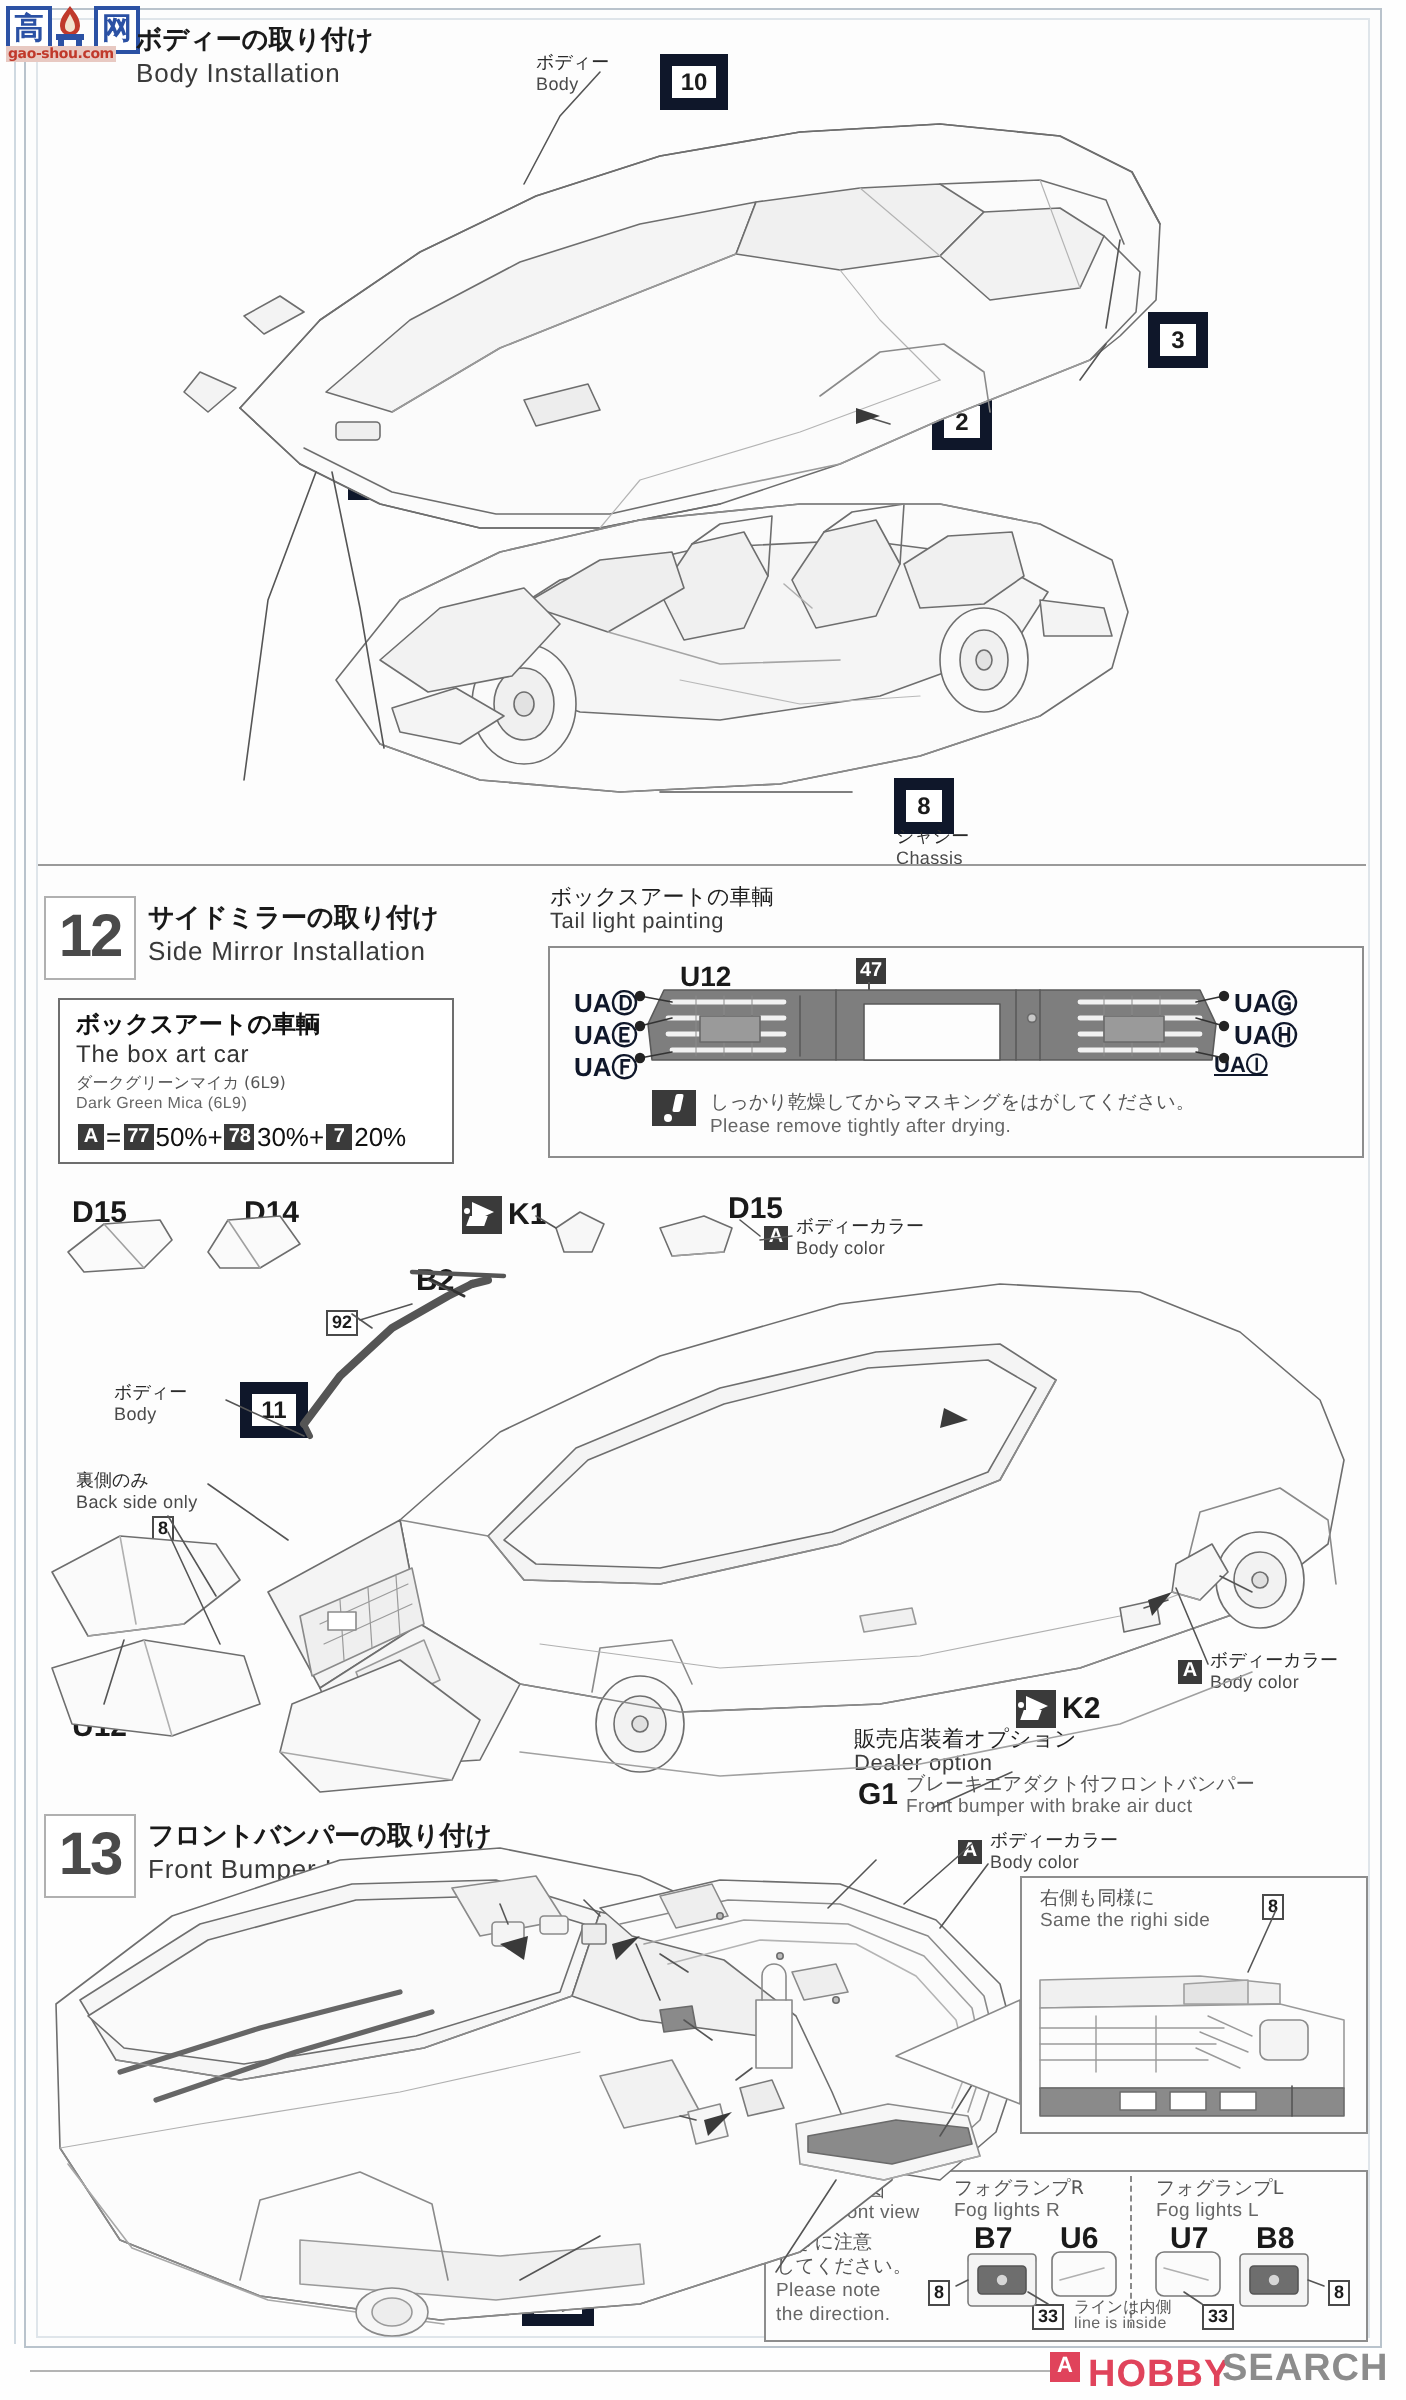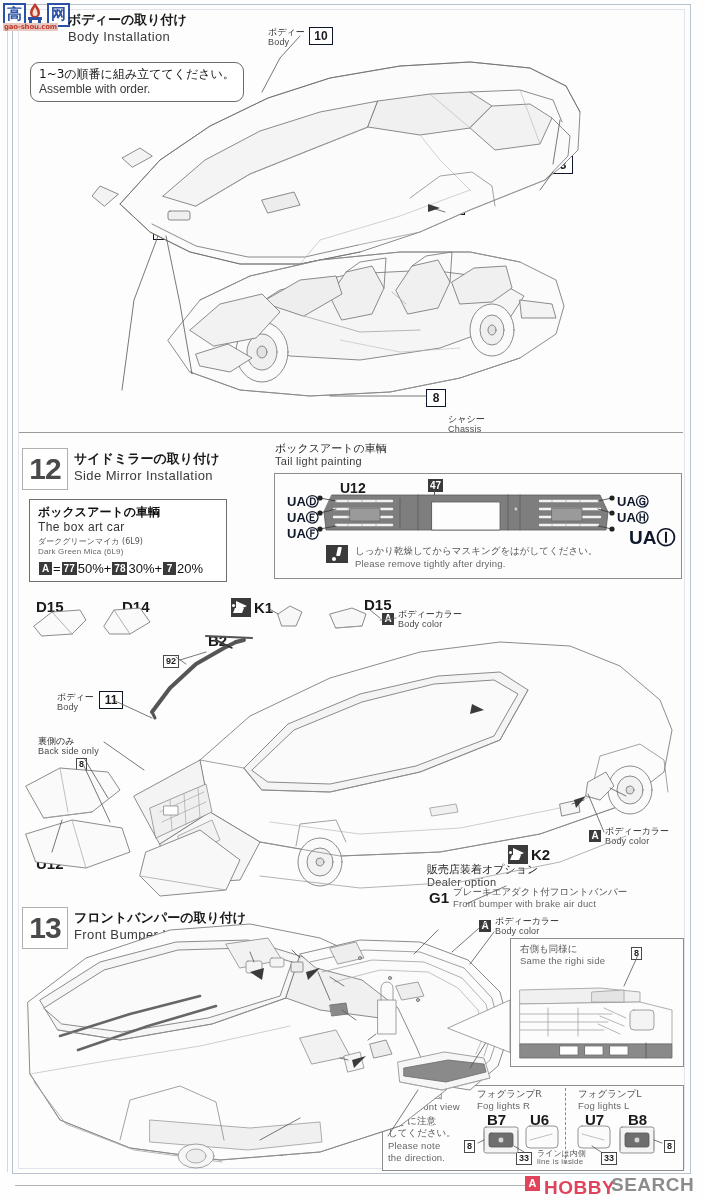--- a/index.html
+++ b/index.html
@@ -68,23 +68,23 @@
     border:1px solid #b0b0b0;background:#fff;
     font-size:30px;font-weight:bold;color:#4a4a4a;
     text-align:center;line-height:40px;letter-spacing:-1px;
   }
   .step-ttl-jp{position:absolute;left:52px;top:2px;font-size:13px;font-weight:bold;
     font-family:"DejaVu Sans",sans-serif;color:#1a1a1a;white-space:nowrap;}
   .step-ttl-en{position:absolute;left:52px;top:20px;font-size:13px;color:#3a3a3a;
     white-space:nowrap;letter-spacing:0.4px;}
   
   .pbox{
-    position:absolute;border:1px solid #0f172a;background:#fff;
+    position:absolute;border:6px solid #0f172a;background:#fff;
     font-size:12px;font-weight:bold;color:#1c1c1c;text-align:center;
-    padding:1px 4px;line-height:14px;
+    padding:1px 4px;line-height:14px;margin-left:21px;
   }
   .pbox-sm{
     position:absolute;border:1px solid #4a4a4a;background:#fff;
     font-size:9px;font-weight:bold;color:#1c1c1c;text-align:center;
     padding:0px 2px;line-height:11px;
   }
   .inv{
     position:absolute;background:#3a3a3a;color:#fff;font-weight:bold;
     font-size:10px;text-align:center;line-height:13px;padding:0 2px;
   }
@@ -167,24 +167,20 @@
     </div>
     <div class="wm-box wm-b3">网</div>
     <div class="wm-url"><span>gao-shou.com</span></div>
   </div>
 
   <div class="step" style="left:68px;top:10px;">
     <div class="step-ttl-jp" style="left:0;top:1px;">ボディーの取り付け</div>
     <div class="step-ttl-en" style="left:0;top:19px;">Body Installation</div>
   </div>
 
-  <div class="bubble" style="left:30px;top:62px;">
-    <span class="j">1~3の順番に組み立ててください。</span>
-    <span class="e">Assemble with order.</span>
-  </div>
 
   <div class="lbl" style="left:268px;top:27px;">
     <span class="j">ボディー</span>
     <span class="e">Body</span>
   </div>
   <div class="pbox" style="left:309px;top:27px;width:14px;">10</div>
 
   <div class="pbox" style="left:553px;top:156px;width:10px;">3</div>
   <div class="pbox" style="left:445px;top:197px;width:10px;">2</div>
   <div class="pbox" style="left:153px;top:222px;width:10px;">1</div>
@@ -230,21 +226,21 @@
   <div class="partid" style="left:340px;top:480px;font-size:14px;">U12</div>
   <div class="inv" style="left:428px;top:479px;">47</div>
   <div class="lnv" style="left:434px;top:491px;height:24px;"></div>
 
   <div class="partid-sm" style="left:287px;top:493px;font-size:13px;">UAⒹ</div>
   <div class="partid-sm" style="left:287px;top:509px;font-size:13px;">UAⒺ</div>
   <div class="partid-sm" style="left:287px;top:525px;font-size:13px;">UAⒻ</div>
 
   <div class="partid-sm" style="left:617px;top:493px;font-size:13px;">UAⒼ</div>
   <div class="partid-sm" style="left:617px;top:509px;font-size:13px;">UAⒽ</div>
-  <div class="partid-sm" style="left:629px;top:525px;font-size:19px;">UAⒾ</div>
+  <div class="partid-sm" style="left:607px;top:525px;font-size:11px;text-decoration:underline;">UAⒾ</div>
 
   <div class="warn" style="left:326px;top:545px;"></div>
   <div class="tx t-sm-jp" style="left:355px;top:545px;font-size:9.5px;">しっかり乾燥してからマスキングをはがしてください。</div>
   <div class="tx t-sm-en" style="left:355px;top:558px;font-size:9.5px;">Please remove tightly after drying.</div>
 
   <div class="partid" style="left:36px;top:598px;">D15</div>
   <div class="partid" style="left:122px;top:598px;">D14</div>
 
   <div class="spray" style="left:231px;top:598px;">
     <div class="tri"></div>

